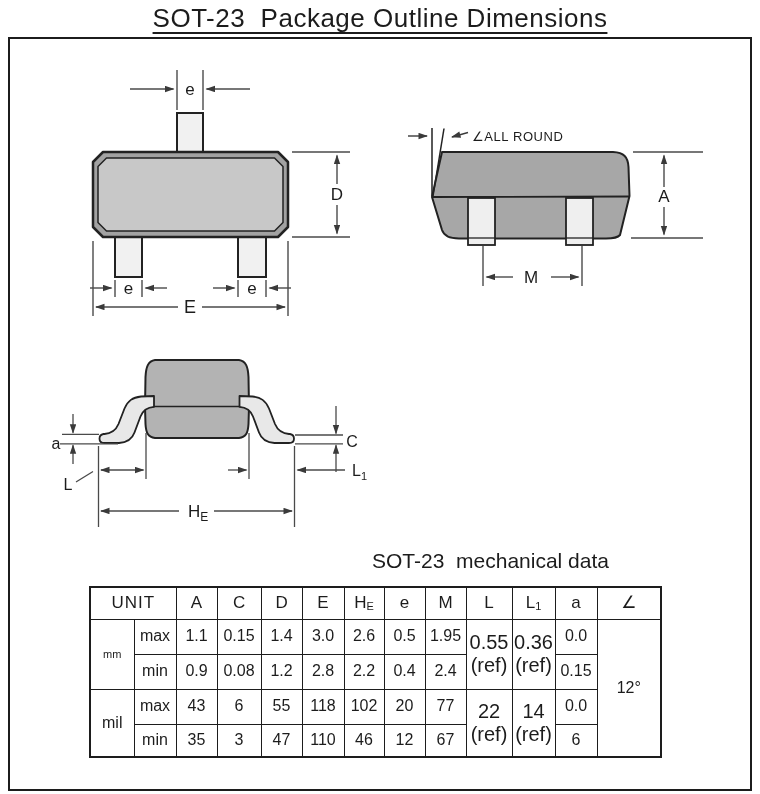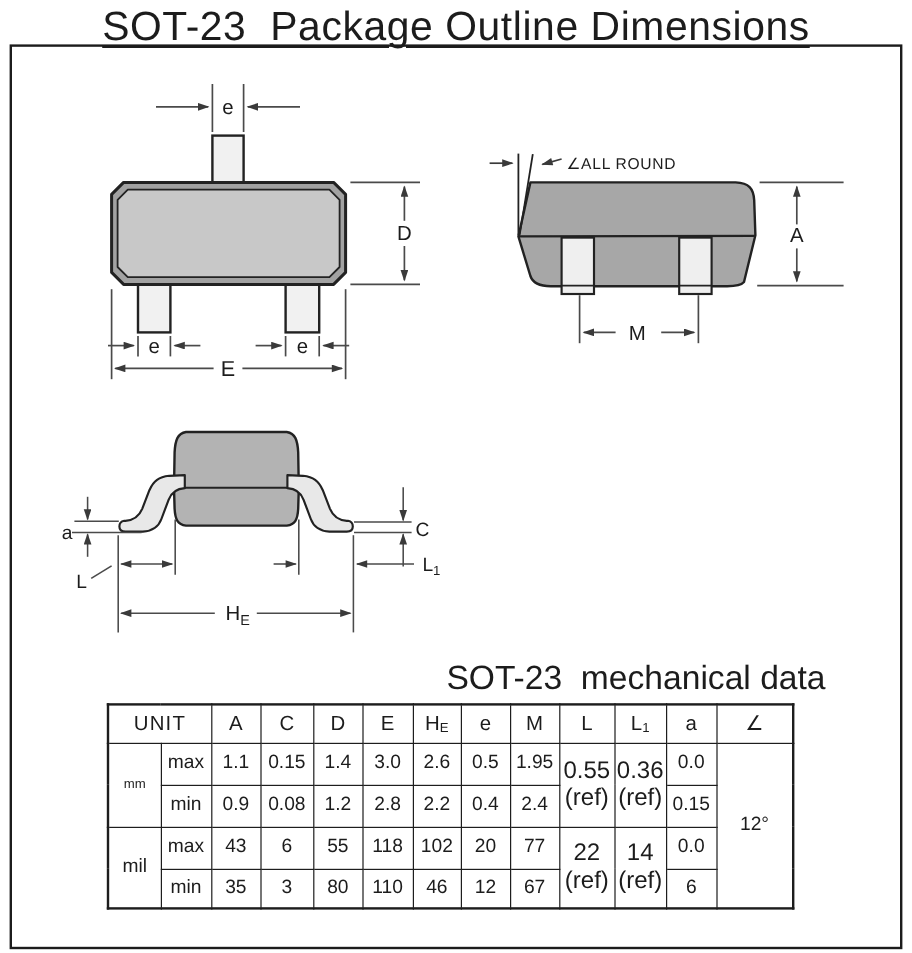--- a/index.html
+++ b/index.html
@@ -1,22 +1,22 @@
 <!DOCTYPE html>
 <html><head>
 <meta charset="utf-8">
 <style>
   html,body{margin:0;padding:0;background:#ffffff;}
   body{width:760px;height:794px;position:relative;font-family:"Liberation Sans",sans-serif;color:#1c1c1c;overflow:hidden;}
-  .page-title{position:absolute;top:3px;left:0;width:760px;text-align:center;font-size:34px;letter-spacing:0.5px;
+  .page-title{position:absolute;top:3px;left:0;width:760px;text-align:center;font-size:26px;letter-spacing:0.5px;
     white-space:pre;text-decoration:underline;text-decoration-thickness:2px;text-underline-offset:5px;color:#1c1c1c;}
   .frame{position:absolute;left:8px;top:37px;width:740px;height:750px;border:2px solid #1c1c1c;}
   svg.diagram{position:absolute;left:0;top:0;}
   svg text{fill:#1c1c1c;font-family:"Liberation Sans",sans-serif;}
-  .table-title{position:absolute;left:372px;top:549px;font-size:28px;white-space:pre;color:#1c1c1c;}
+  .table-title{position:absolute;left:372px;top:549px;font-size:21px;white-space:pre;color:#1c1c1c;}
   table.dt{position:absolute;left:89px;top:586px;width:571px;height:170px;border-collapse:collapse;table-layout:fixed;
     border:2.5px solid #1d1d1d;}
   table.dt th,table.dt td{border:1.5px solid #1d1d1d;text-align:center;vertical-align:middle;
     font-size:16px;font-weight:normal;padding:0;line-height:1.15;color:#1c1c1c;}
   table.dt th{font-size:17px;}
   th.unit-h{font-size:19px;letter-spacing:1px;}
   .tsub{font-size:11px;position:relative;top:2px;}
   .angle-cell{font-size:17px;}
   .refcell div{font-size:20px;}
 </style>
@@ -243,21 +243,21 @@
     <td rowspan="2" class="refcell">
           <div>14</div>
           <div>(ref)</div>
         </td>
     <td>0.0</td>
   </tr>
   <tr style="height:33px">
     <td>min</td>
     <td>35</td>
     <td>3</td>
-    <td>80</td>
+    <td>47</td>
     <td>110</td>
     <td>46</td>
     <td>12</td>
     <td>67</td>
     <td>6</td>
   </tr>
 </tbody>
   </table>
 
 </body></html>

